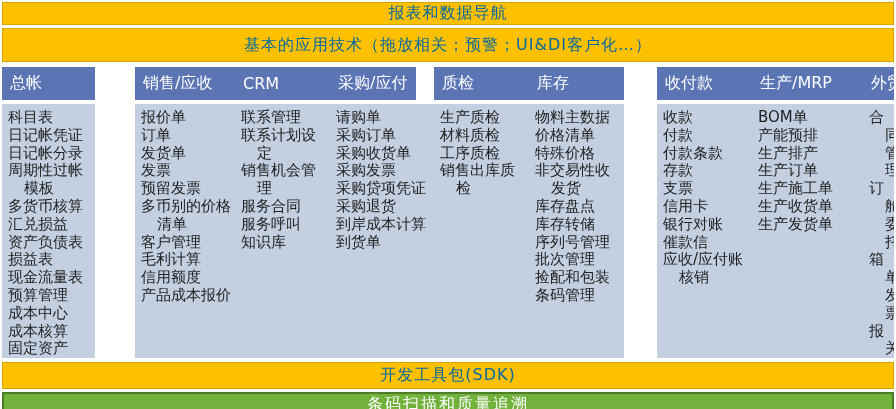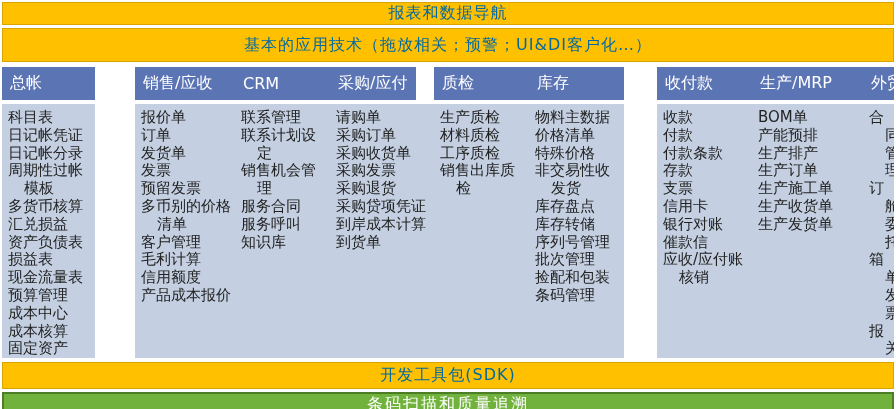--- a/index.html
+++ b/index.html
@@ -107,22 +107,22 @@
           <div class="item">知识库</div>
         </div>
       </div>
       <div class="col">
         <div class="col-header">采购/应付</div>
         <div class="col-body">
           <div class="item">请购单</div>
           <div class="item">采购订单</div>
           <div class="item">采购收货单</div>
           <div class="item">采购发票</div>
+          <div class="item">采购贷项凭证</div>
           <div class="item">采购退货</div>
-          <div class="item">采购贷项凭证</div>
           <div class="item">到岸成本计算</div>
           <div class="item">到货单</div>
         </div>
       </div>
       <div class="col">
         <div class="col-header">质检</div>
         <div class="col-body">
           <div class="item">生产质检</div>
           <div class="item">材料质检</div>
           <div class="item">工序质检</div>

